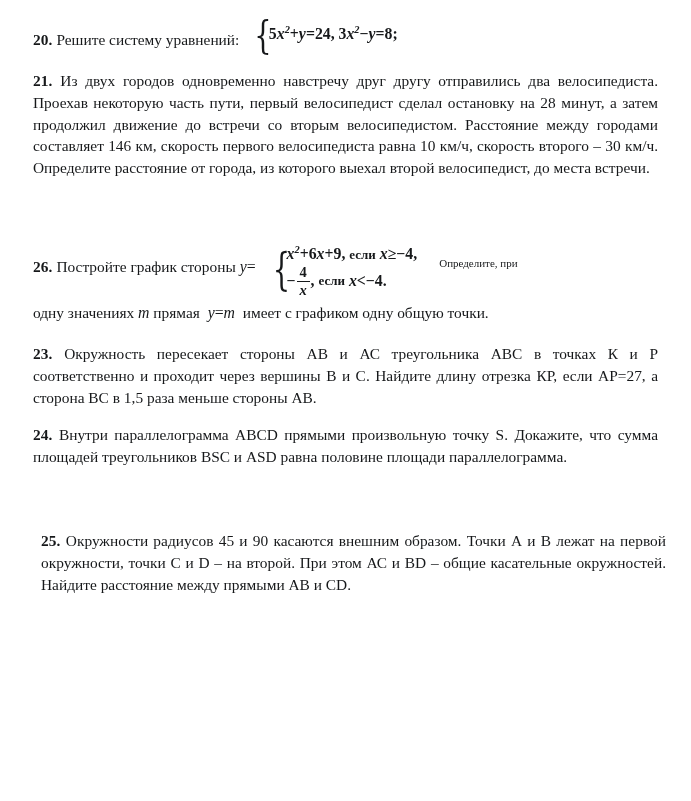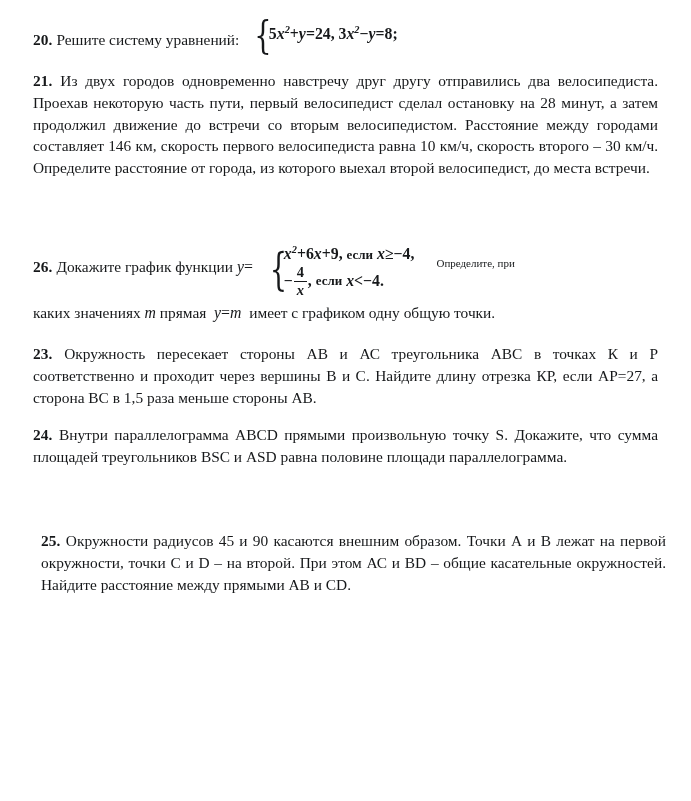--- a/index.html
+++ b/index.html
@@ -184,38 +184,38 @@
 
     <div class="task t21">
       <span class="num">21.</span>
       <span>Из двух городов одновременно навстречу друг другу отправились два велосипедиста. Проехав некоторую часть пути, первый велосипедист сделал остановку на 28 минут, а затем продолжил движение до встречи со вторым велосипедистом. Расстояние между городами составляет 146 км, скорость первого велосипедиста равна 10 км/ч, скорость второго – 30 км/ч. Определите расстояние от города, из которого выехал второй велосипедист, до места встречи.</span>
     </div>
 
     <div class="task t22">
       <div class="t22-top">
         <div class="lead">
           <span class="num">26.</span>
-          <span>Докажите график функции</span>
+          <span>Постройте график стороны</span>
           <span class="math it">y</span><span class="math">=</span>
         </div>
         <div class="piece sysgroup">
           <span class="brace2">{</span>
           <span class="sysrows">
             <span class="prow1 math"><span class="it">x</span><sup class="p">2</sup><span>+6</span><span class="it">x</span><span>+9,</span>&nbsp;<span class="cond">если</span>&nbsp;<span class="it">x</span><span>≥</span><span>−4,</span></span>
             <span class="prow2 math"><span>−</span><span class="frac">
                   <span class="n">4</span>
                   <span class="bar"></span>
                   <span class="d">x</span>
                 </span><span>,</span>&nbsp;<span class="cond">если</span>&nbsp;<span class="it">x</span><span>&lt;</span><span>−4.</span></span>
           </span>
         </div>
         <div class="tail">Определите, при</div>
       </div>
       <div class="t22-bot">
-        <span>каких значениях</span>
+        <span>одну значениях</span>
         <span class="math it">m</span>
         <span>прямая</span>
         &nbsp;<span class="math it">y</span><span class="math">=</span><span class="math it">m</span>&nbsp;
         <span>имеет с графиком одну общую точки.</span>
       </div>
     </div>
 
     <div class="task t23">
       <span class="num">23.</span>
       <span>Окружность пересекает стороны АВ и АС треугольника АВС в точках К и Р соответственно и проходит через вершины В и С. Найдите длину отрезка КР, если АР=27, а сторона ВС в 1,5 раза меньше стороны АВ.</span>

